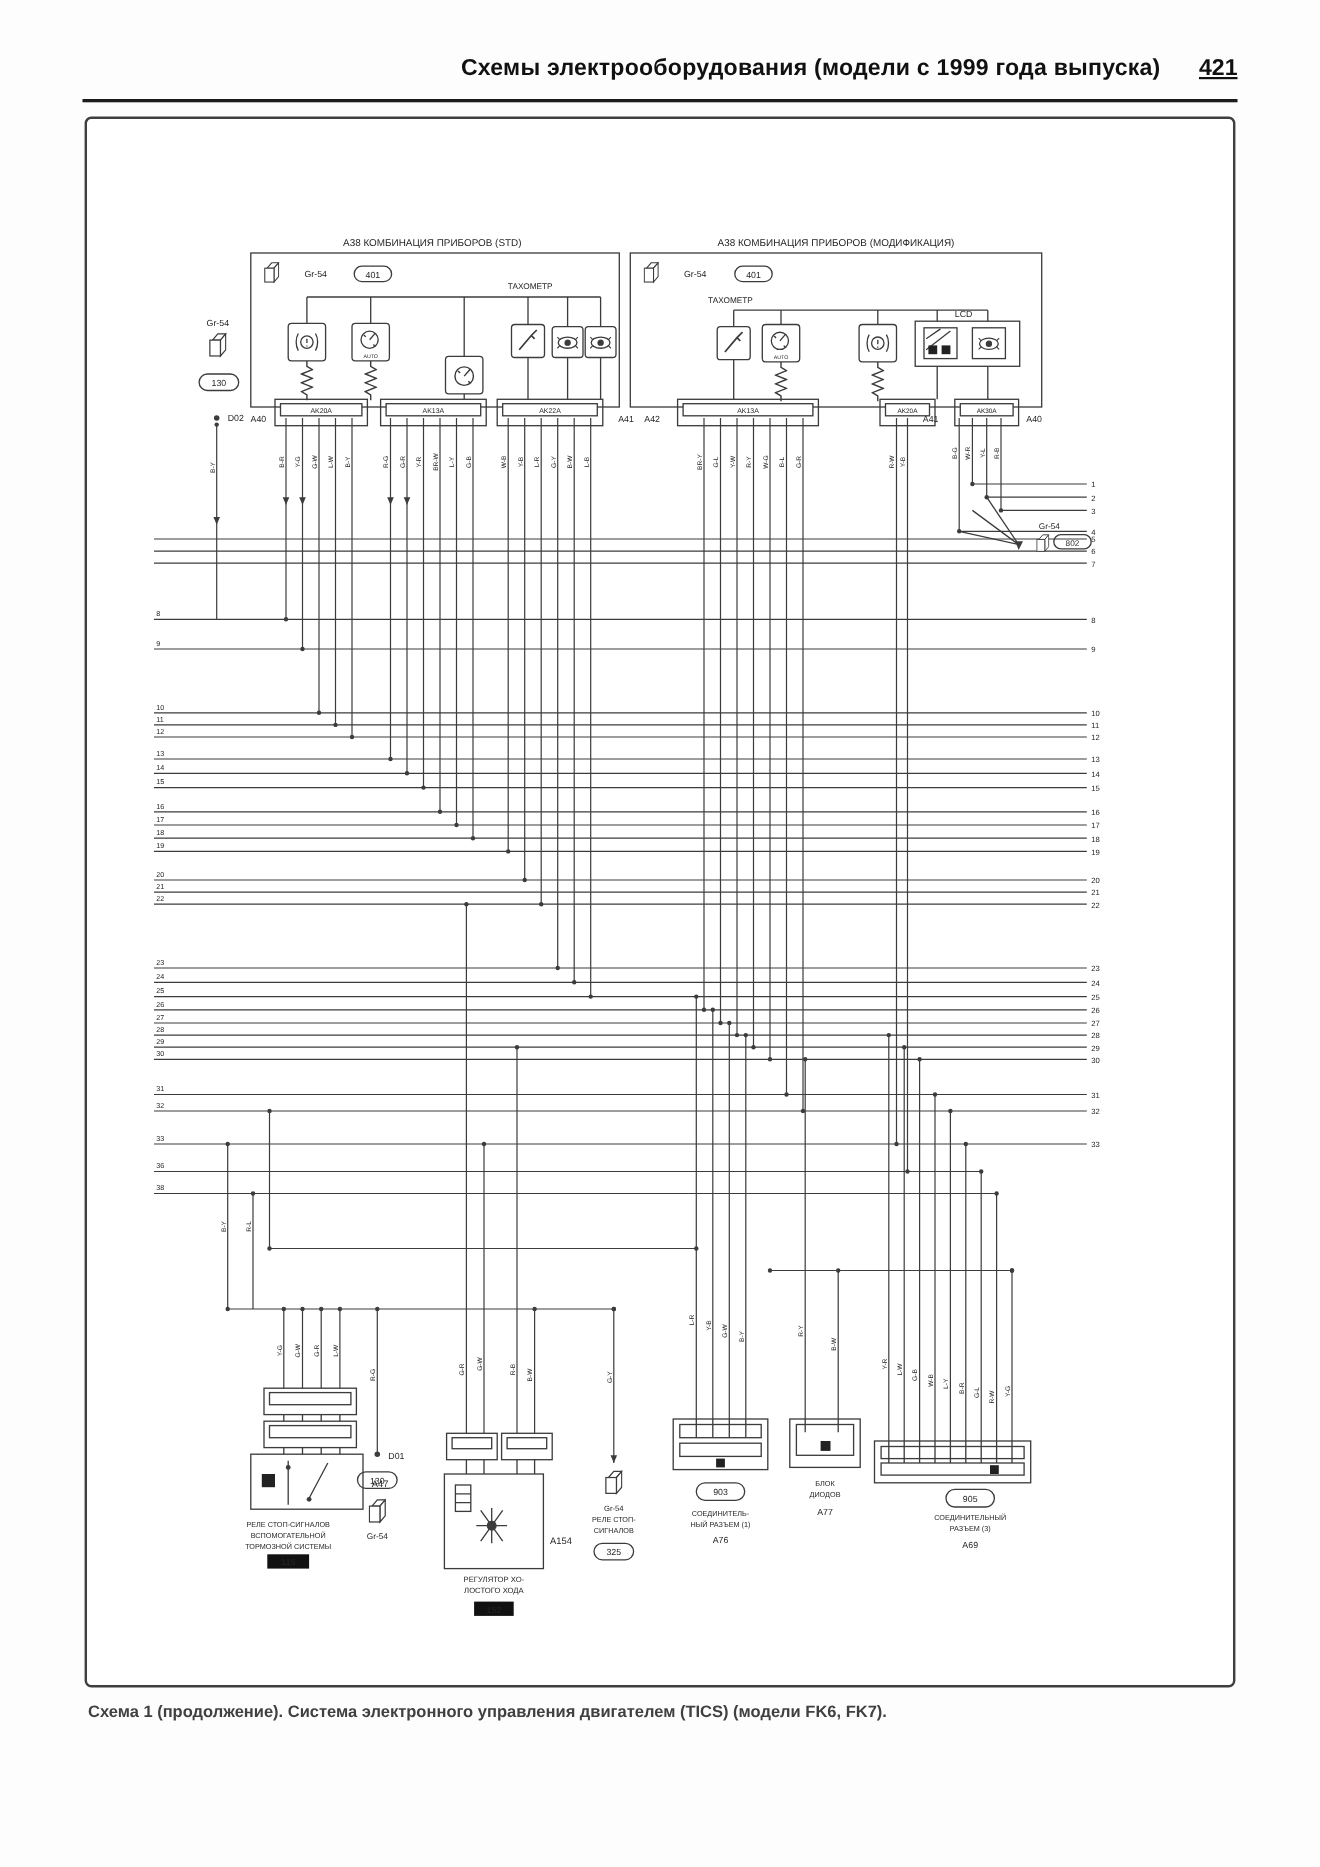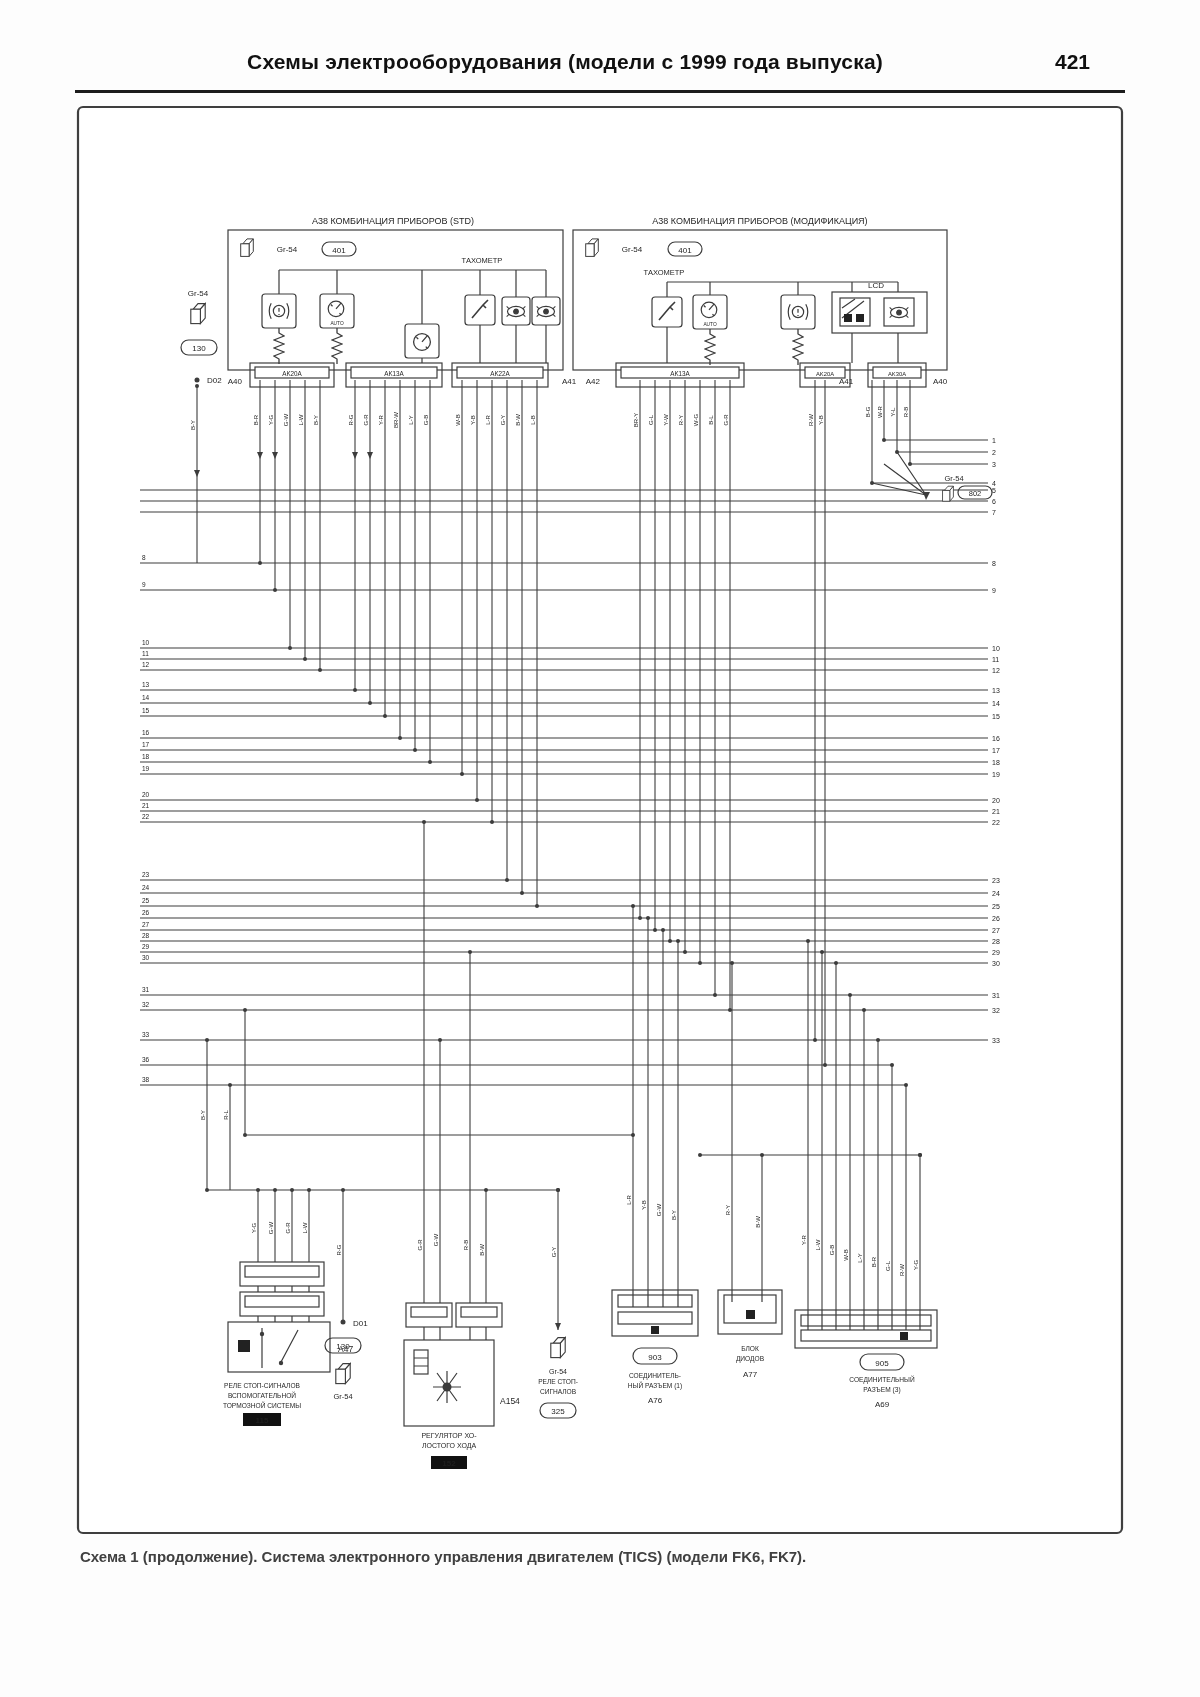--- a/index.html
+++ b/index.html
@@ -1,20 +1,20 @@
 <!DOCTYPE html>
 <html><head>
 <meta charset="utf-8">
 <style>
   html,body{margin:0;padding:0;}
   body{width:1200px;height:1697px;position:relative;background:#fdfdfd;
        font-family:"Liberation Sans",sans-serif;color:#111;}
   .hdr{position:absolute;left:75px;top:50px;width:1050px;display:flex;align-items:baseline;}
-  .hdr-title{flex:1;text-align:center;font-size:21px;font-weight:bold;letter-spacing:.2px;}
-  .hdr-num{width:70px;font-size:21px;font-weight:bold;}
+  .hdr-title{flex:1;text-align:right;font-size:21px;font-weight:bold;letter-spacing:.2px;}
+  .hdr-num{width:70px;text-align:right;font-size:21px;font-weight:bold;text-decoration:underline;}
   .hdr-rule{position:absolute;left:75px;top:90px;width:1050px;height:3px;background:#1c1c1c;}
   .caption{position:absolute;left:80px;top:1548px;width:1044px;
            font-size:15px;font-weight:bold;color:#404040;}
   svg{position:absolute;left:0;top:0;}
   svg text{font-family:"Liberation Sans",sans-serif;fill:#1f1f1f;}
 </style>
 </head>
 <body>
 
 <div class="hdr">

